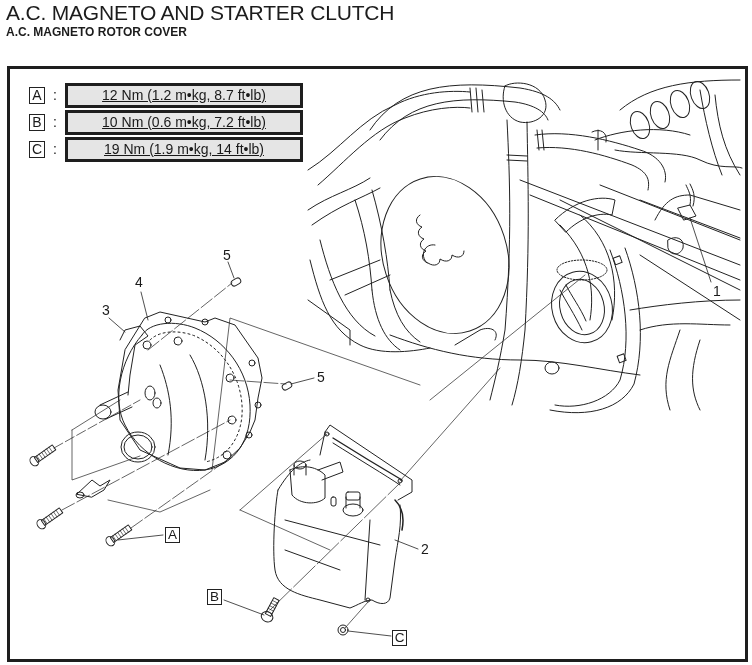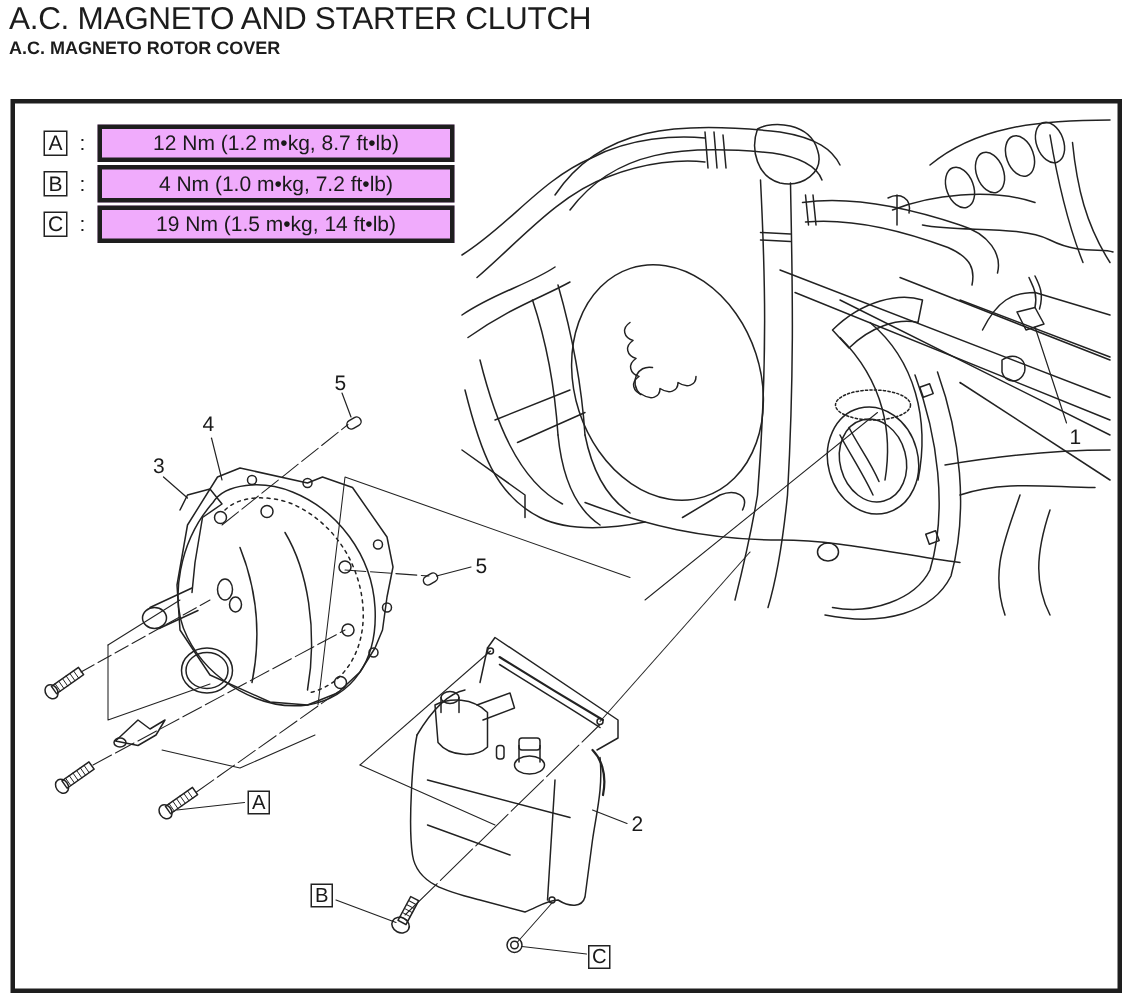--- a/index.html
+++ b/index.html
@@ -5,21 +5,21 @@
     html, body { margin: 0; padding: 0; background: #ffffff; }
     body { width: 752px; height: 665px; position: relative; overflow: hidden; font-family: "Liberation Sans", sans-serif; color: #1a1a1a; }
     .title { position: absolute; left: 6px; top: 1px; font-size: 21px; font-weight: normal; letter-spacing: -0.2px; margin: 0; color: #1c1c1c; }
     .subtitle { position: absolute; left: 6px; top: 25px; font-size: 12px; font-weight: bold; margin: 0; color: #1c1c1c; }
     .frame { position: absolute; left: 7px; top: 66px; width: 735px; height: 590px; border: 3px solid #1e1e1e; box-sizing: content-box; }
     .frame svg.art { position: absolute; left: -10px; top: -69px; }
     .legend { position: absolute; left: 19px; top: 15px; }
     .legend-row { position: absolute; left: 0; height: 22px; display: flex; align-items: center; }
     .legend-key { width: 14px; height: 15px; border: 1.5px solid #222; font-size: 14px; line-height: 15px; text-align: center; background: #fff; }
     .legend-colon { width: 20px; text-align: center; font-size: 14px; }
-    .legend-value { width: 232px; height: 19px; border: 3px solid #1e1e1e; font-size: 14px; line-height: 19px; text-align: center; background: #f0abfc; }
+    .legend-value { width: 232px; height: 19px; border: 3px solid #1e1e1e; font-size: 14px; line-height: 19px; text-align: center; background: #e5e5e5; text-decoration: underline; }
     .callout { position: absolute; font-size: 14px; color: #1a1a1a; }
     .callout-box { position: absolute; width: 13px; height: 14px; border: 1.2px solid #222; font-size: 13.5px; line-height: 14px; text-align: center; background: #fff; }
   </style>
 </head>
 <body>
 
 <h1 class="title">A.C. MAGNETO AND STARTER CLUTCH</h1>
 <h2 class="subtitle">A.C. MAGNETO ROTOR COVER</h2>
 
 <div class="frame">
@@ -239,26 +239,26 @@
 
   <div class="legend">
     <div class="legend-row" style="top:0px">
       <span class="legend-key">A</span>
       <span class="legend-colon">:</span>
       <span class="legend-value">12 Nm (1.2 m•kg, 8.7 ft•lb)</span>
     </div>
     <div class="legend-row" style="top:27px">
       <span class="legend-key">B</span>
       <span class="legend-colon">:</span>
-      <span class="legend-value">4 Nm (1.0 m•kg, 7.2 ft•lb)</span>
+      <span class="legend-value">10 Nm (0.6 m•kg, 7.2 ft•lb)</span>
     </div>
     <div class="legend-row" style="top:54px">
       <span class="legend-key">C</span>
       <span class="legend-colon">:</span>
-      <span class="legend-value">19 Nm (1.5 m•kg, 14 ft•lb)</span>
+      <span class="legend-value">19 Nm (1.9 m•kg, 14 ft•lb)</span>
     </div>
   </div>
 
   <span class="callout" style="left:703px; top:214px">1</span>
   <span class="callout" style="left:411px; top:472px">2</span>
   <span class="callout" style="left:92px; top:233px">3</span>
   <span class="callout" style="left:125px; top:205px">4</span>
   <span class="callout" style="left:213px; top:178px">5</span>
   <span class="callout" style="left:307px; top:300px">5</span>
 

